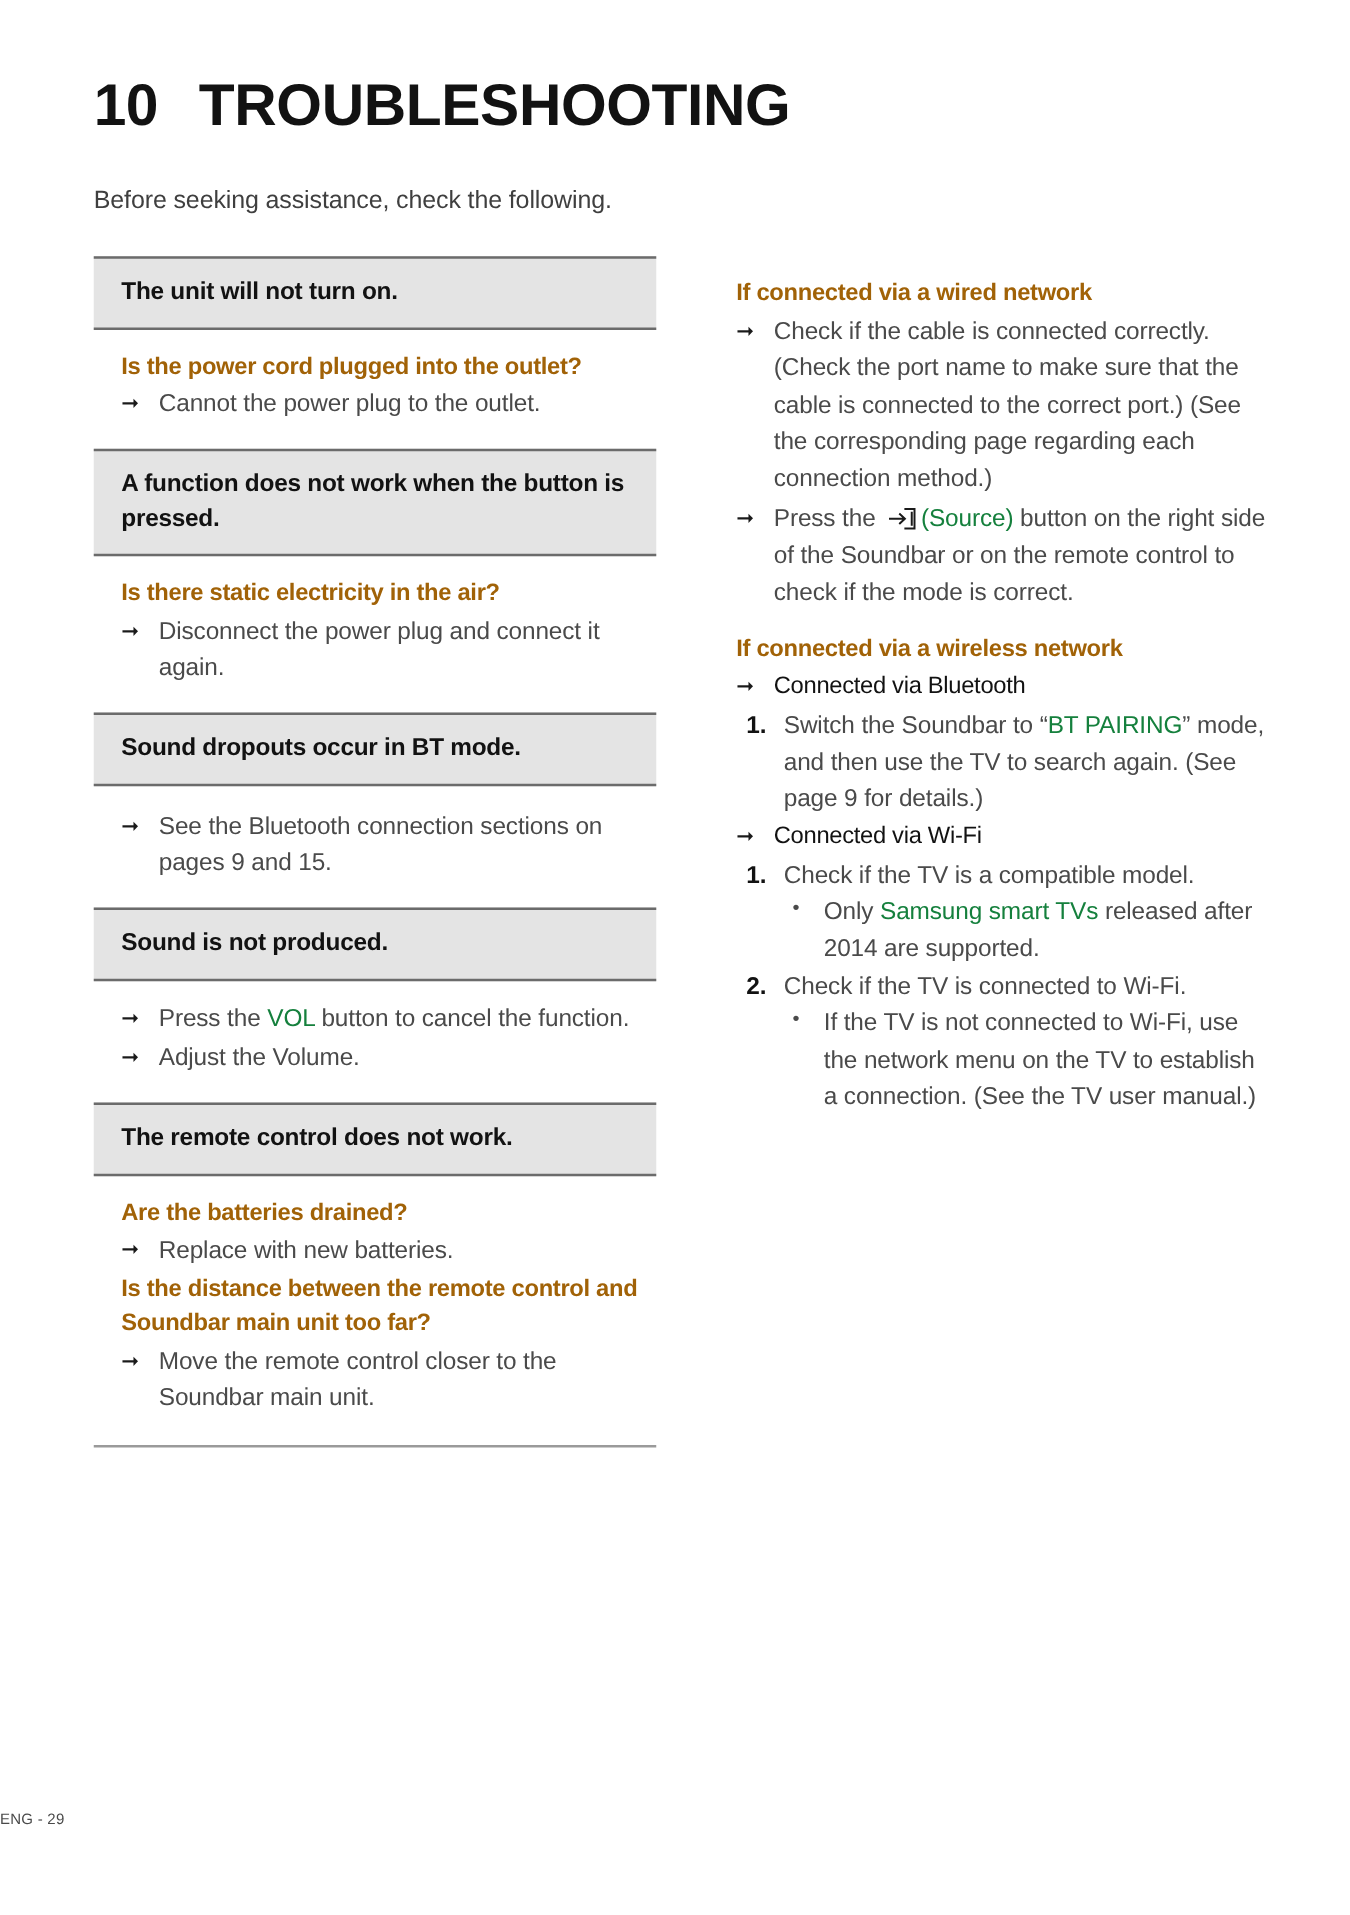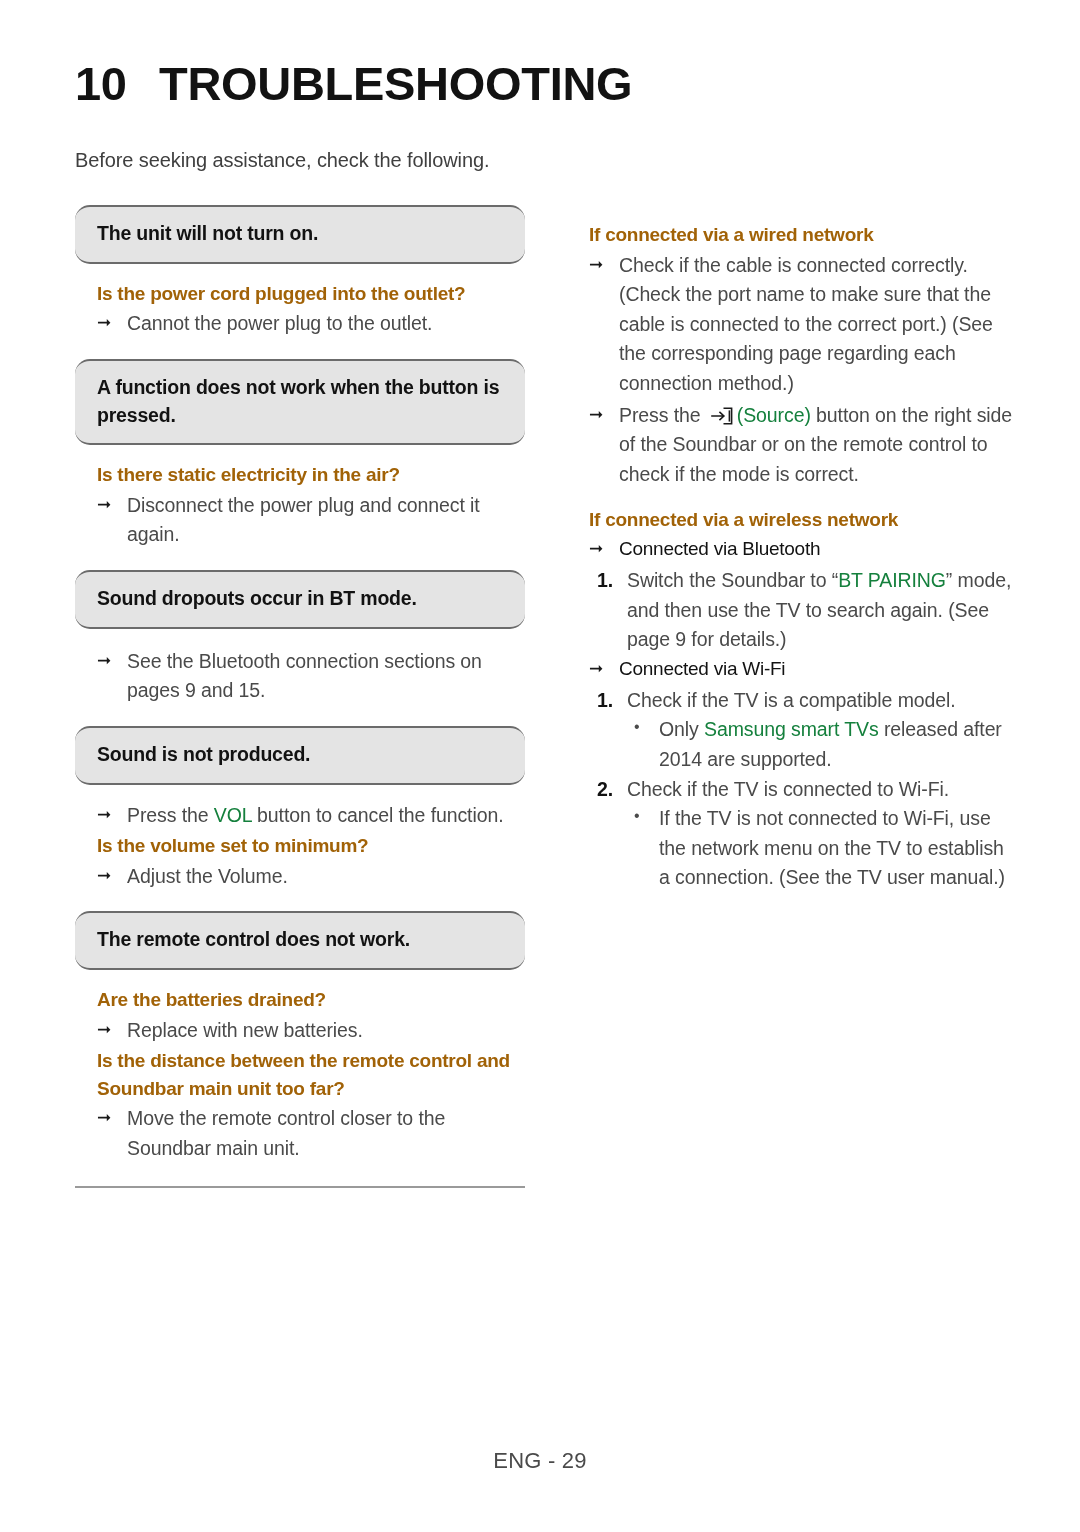--- a/index.html
+++ b/index.html
@@ -66,21 +66,20 @@
   .section-head {
     background: #e4e4e4;
     border-top: 2.5px solid #6b6b6b;
     border-bottom: 2.5px solid #6b6b6b;
     padding: 13px 22px 14px 22px;
     font-size: 19.5px;
     font-weight: bold;
     color: #121212;
     line-height: 1.42;
     letter-spacing: -0.2px;
-    border-radius: 15px;
   }
   .section-body {
     padding: 16px 0 18px 22px;
   }
   .section-body.tight {
     padding-top: 18px;
   }
 
   .q {
     font-size: 19px;
@@ -167,22 +166,21 @@
     width: 26px;
     height: 20px;
     margin: 0 2px 0 3px;
   }
 
   .footer {
     position: absolute;
     left: 0;
     right: 0;
     top: 1448px;
-    text-align: center;
-    font-size: 22px;
+    font-size: 12px;
     color: #4a4a4a;
     letter-spacing: 0.2px;
   }
 </style>
 </head>
 <body>
 
 <div class="page">
 
   <div class="chapter">
@@ -228,21 +226,20 @@
         </div>
       </div>
 
       <div>
         <div class="section-head">Sound is not produced.</div>
         <div class="section-body">
           <div class="a">
             <span class="mk">➞</span>
             <span class="tx"><span>Press the </span><b>VOL</b><span> button to cancel the function.</span></span>
           </div>
-          <div class="q">Is the volume set to minimum?</div>
           <div class="a">
             <span class="mk">➞</span>
             <span class="tx">Adjust the Volume.</span>
           </div>
         </div>
       </div>
 
       <div>
         <div class="section-head">The remote control does not work.</div>
         <div class="section-body">

